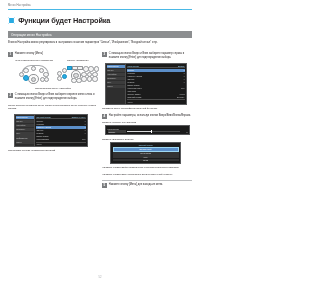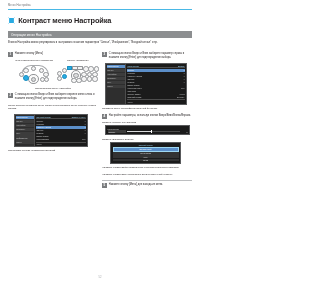--- a/index.html
+++ b/index.html
@@ -120,21 +120,21 @@
 </head>
 <body>
 
 <div class="page">
 
   <div class="runhead">Меню Настройка</div>
   <div class="runrule"></div>
 
   <div class="titlerow">
     <span class="titleicon"></span>
-    <span class="titletext">Контраст меню Настройка</span>
+    <span class="titletext">Функции будет Настройка</span>
   </div>
 
   <div class="secbar">Операции меню Настройка</div>
   <div class="intro">В меню Настройка можно регулировать и настраивать значения параметров "Сигнал", "Изображение", "Входной сигнал" и пр.</div>
 
   <div class="cols">
 
     <div class="col">
 
       <div class="step">

